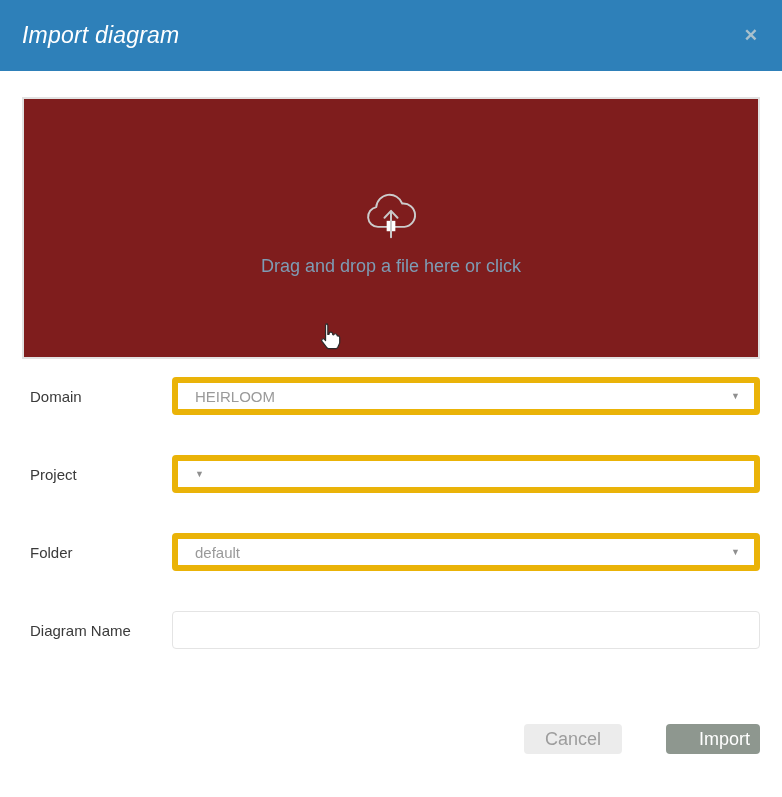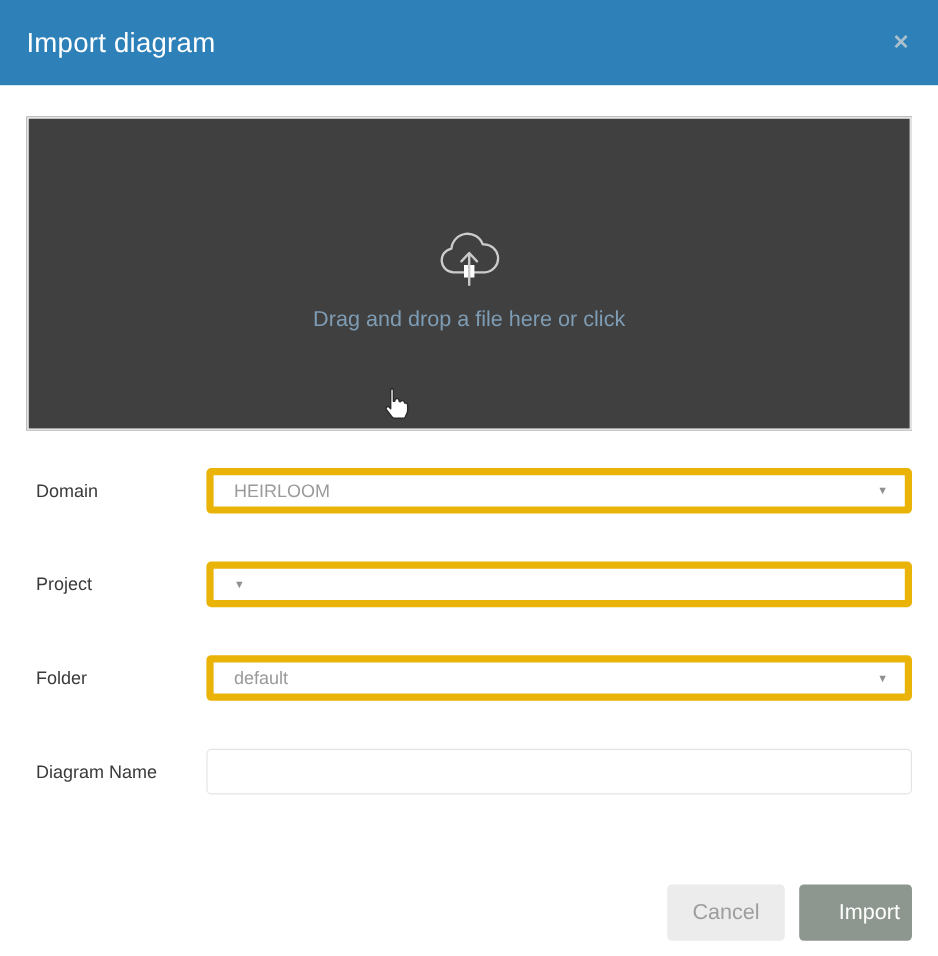--- a/index.html
+++ b/index.html
@@ -6,38 +6,38 @@
   body{
     width:782px;height:797px;position:relative;overflow:hidden;
     background:#ffffff;font-family:"Liberation Sans",sans-serif;
   }
   
   .modal-header{
     height:71px;background:#2e80b9;display:flex;align-items:center;
     padding:0 20px 0 22px;box-sizing:border-box;
   }
   .modal-title{
-    flex:1;color:#ffffff;font-size:23px;font-weight:400;letter-spacing:.2px;
+    flex:1;color:#ffffff;font-size:23px;font-weight:400;letter-spacing:.2px;font-style:italic;
   }
   .close-btn{
     color:#a9c0cd;font-size:17px;font-weight:bold;line-height:1;cursor:pointer;
     padding:4px;user-select:none;
   }
   
   .modal-body{padding:26px 22px 0;box-sizing:border-box;}
   .dropzone{
     height:262px;border:2px solid #e2e2e2;box-sizing:border-box;
     display:flex;flex-direction:column;align-items:center;justify-content:center;
-    cursor:pointer;background:#404040;
+    cursor:pointer;background:#7f1d1d;
   }
   .dz-icon{display:block;}
   .dz-text{color:#7e9cb4;font-size:18px;margin-top:10px;}
   
   .form-row{display:flex;align-items:center;margin-top:40px;}
-  .form-row.first{margin-top:31px;}
+  .form-row.first{margin-top:18px;}
   .field-label{
     width:150px;box-sizing:border-box;padding-left:8px;flex:0 0 150px;
     font-size:15px;color:#3a3a3a;
   }
   .select-box{
     flex:1;height:38px;border:6px solid #eab308;border-radius:4px;
     display:flex;align-items:center;box-sizing:border-box;
     padding:0 14px 0 17px;cursor:pointer;background:#ffffff;
   }
   .select-value{flex:1;color:#9a9a9a;font-size:15px;}
@@ -45,22 +45,22 @@
   .text-input{
     flex:1;height:38px;border:1px solid #e4e4e4;border-radius:4px;
     box-sizing:border-box;padding:0 17px;font-size:15px;color:#555555;
     font-family:"Liberation Sans",sans-serif;outline:none;
   }
   
   .modal-footer{
     display:flex;justify-content:flex-end;gap:12px;margin-top:75px;padding-bottom:19px;
   }
   .btn{
-    height:47px;border:none;border-radius:4px;font-size:18px;
-    font-family:"Liberation Sans",sans-serif;cursor:pointer;
+    height:30px;border:none;border-radius:4px;font-size:18px;
+    font-family:"Liberation Sans",sans-serif;cursor:pointer;margin-left:32px;
   }
   .btn-cancel{background:#ececec;color:#9d9d9d;width:98px;}
   .btn-import{background:#8e978f;color:#ffffff;width:94px;padding-left:29px;}
   
   .hand-cursor{position:absolute;left:316px;top:321px;pointer-events:none;}
 </style>
 </head>
 <body>
 
 <div>

